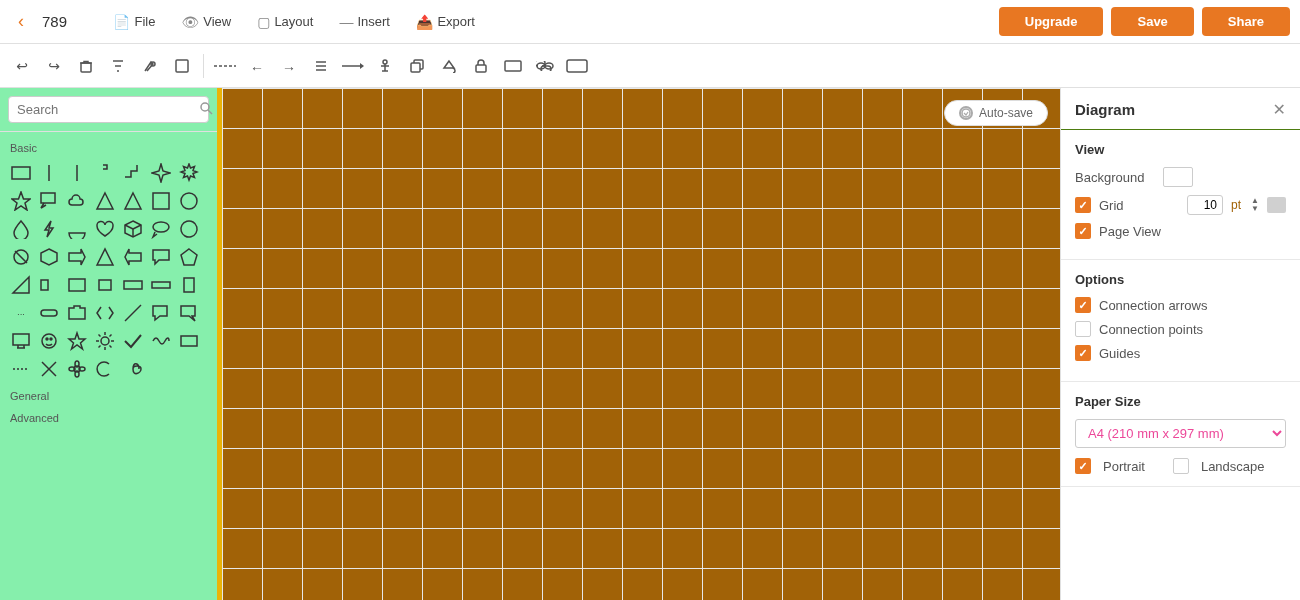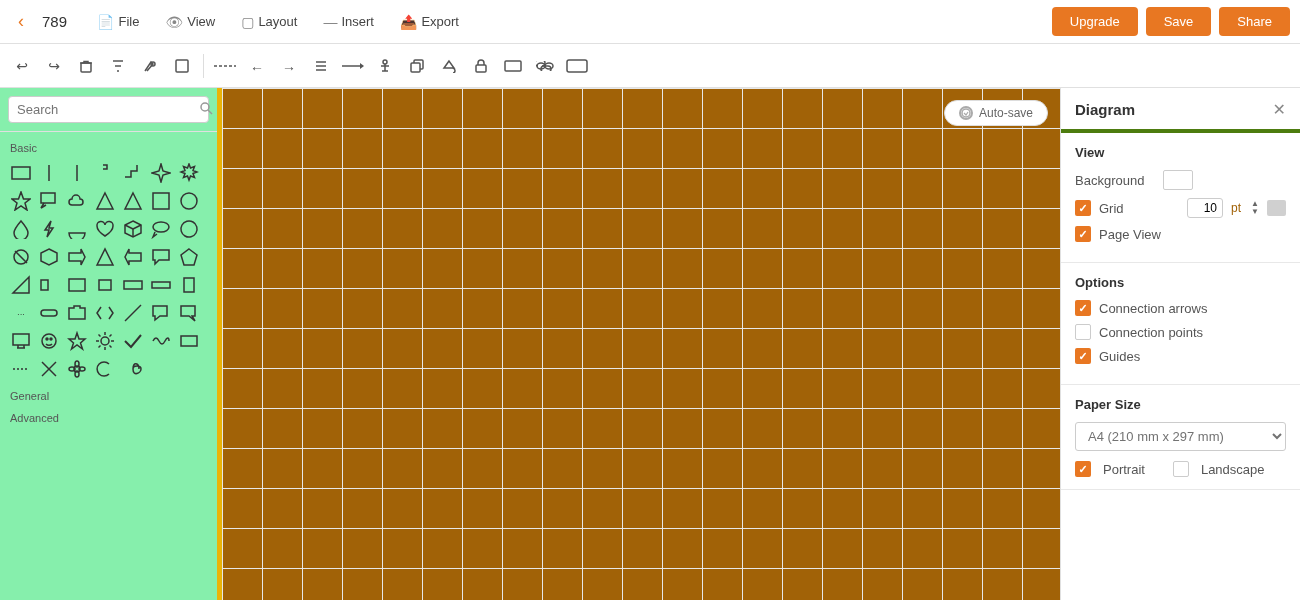--- a/index.html
+++ b/index.html
@@ -20,21 +20,21 @@
       font-size: 18px;
       cursor: pointer;
       background: none;
       border: none;
       padding: 4px 8px;
     }
     #doc-number {
       color: #333;
       font-size: 15px;
       font-weight: 500;
-      margin-right: 12px;
+      margin-right: 28px;
     }
     .menu-item {
       display: flex;
       align-items: center;
       gap: 4px;
       color: #444;
       font-size: 13px;
       cursor: pointer;
       padding: 4px 8px;
       border-radius: 3px;
@@ -43,24 +43,24 @@
     .top-actions {
       margin-left: auto;
       display: flex;
       gap: 8px;
     }
     .btn-orange {
       background: #e87722;
       color: #fff;
       border: none;
       border-radius: 4px;
-      padding: 7px 18px;
+      padding: 7px 26px;
       font-size: 13px;
       cursor: pointer;
-      font-weight: 400;
+      font-weight: 700;
       text-align: right;
     }
 
     
     #toolbar {
       height: 44px;
       background: #fff;
       border-bottom: 1px solid #e0e0e0;
       display: flex;
       align-items: center;
@@ -196,21 +196,21 @@
       border-left: 1px solid #e0e0e0;
       display: flex;
       flex-direction: column;
       overflow-y: auto;
     }
     #right-panel-header {
       display: flex;
       align-items: center;
       justify-content: space-between;
       padding: 12px 14px 10px 14px;
-      border-bottom: 4px solid #4d7c0f;
+      border-bottom: 1px solid #4d7c0f;
     }
     #right-panel-title {
       font-size: 15px;
       font-weight: 600;
       color: #333;
     }
     #close-panel-btn {
       background: none;
       border: none;
       cursor: pointer;
@@ -296,21 +296,21 @@
     .options-label {
       font-size: 13px;
       color: #555;
     }
     .paper-select {
       width: 100%;
       border: 1px solid #ccc;
       border-radius: 3px;
       padding: 5px 8px;
       font-size: 13px;
-      color: #737373;
+      color: #ec4899;
       background: #fff;
       cursor: pointer;
     }
     .orientation-row {
       display: flex;
       align-items: center;
       gap: 12px;
     }
     .grid-swatch {
       width: 40px;

